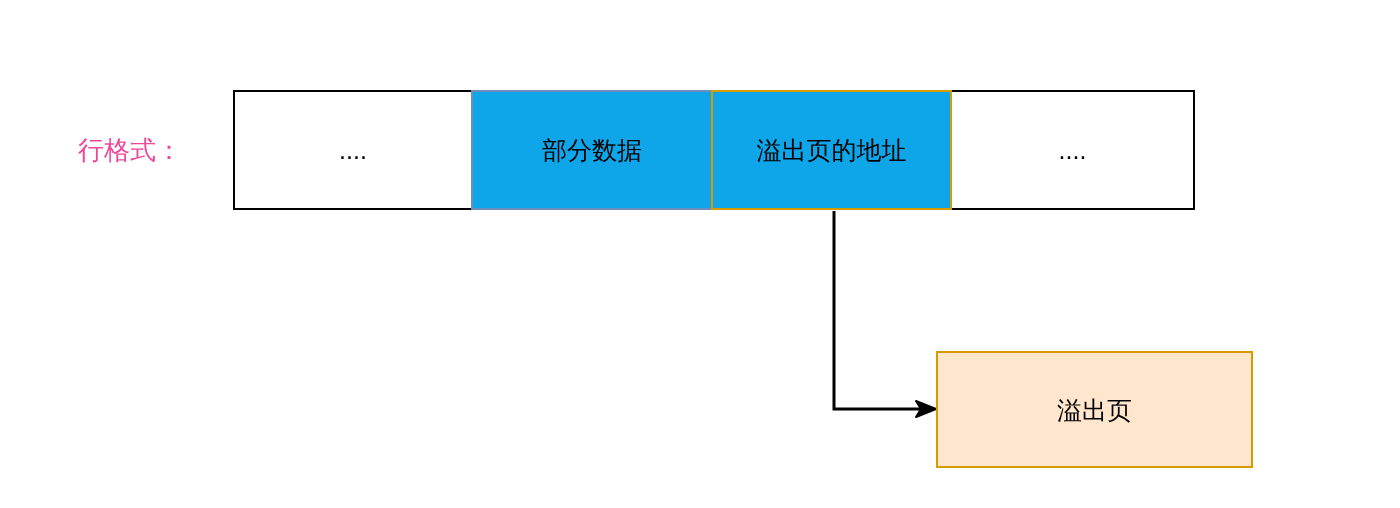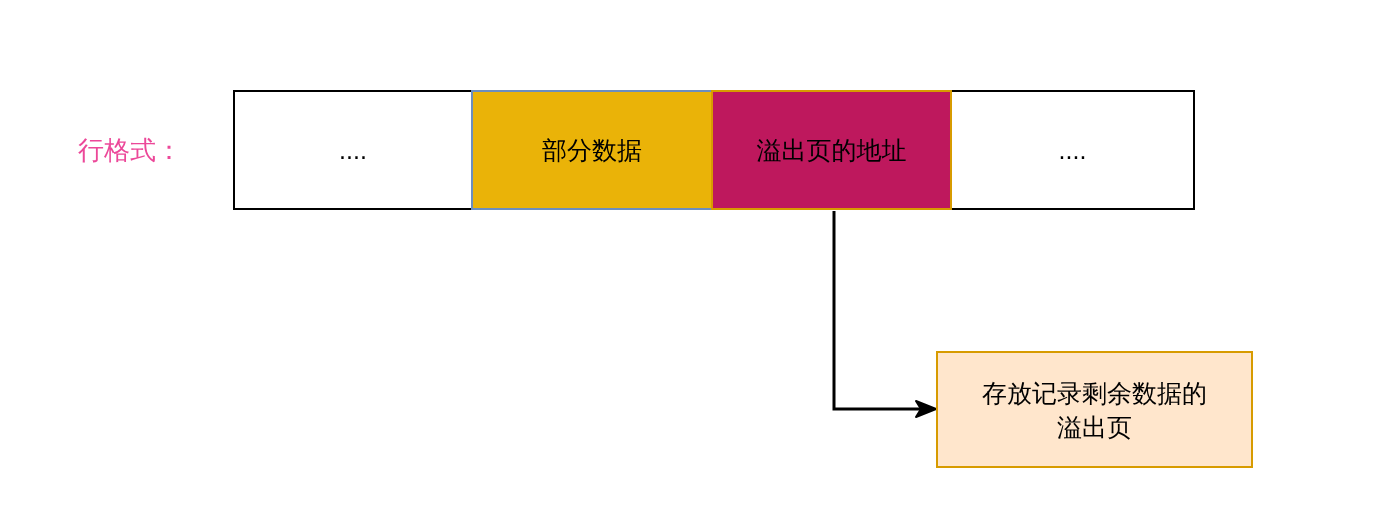--- a/index.html
+++ b/index.html
@@ -76,35 +76,34 @@
 <body>
 
 <div id="canvas">
 
   <div class="row-label">行格式：</div>
 
   <div class="cell cell-1" style="background: rgb(255, 255, 255); border-color: rgb(0, 0, 0);">
     <span>....</span>
   </div>
 
-  <div class="cell cell-2" style="background: #eab308; border-color: rgb(108, 142, 191);">
+  <div class="cell cell-2" style="background: #0ea5e9; border-color: rgb(108, 142, 191);">
     <span>部分数据</span>
   </div>
 
-  <div class="cell cell-3" style="background: #be185d; border-color: rgb(215, 155, 0);">
+  <div class="cell cell-3" style="background: #0ea5e9; border-color: rgb(215, 155, 0);">
     <span>溢出页的地址</span>
   </div>
 
   <div class="cell cell-4" style="background: rgb(255, 255, 255); border-color: rgb(0, 0, 0);">
     <span>....</span>
   </div>
 
   <svg id="arrow-layer" viewBox="0 0 1400 508" xmlns="http://www.w3.org/2000/svg">
     <polyline points="834,211 834,409 921,409" fill="none" stroke-width="3" style="stroke: rgb(0, 0, 0);"></polyline>
     <path d="M936,409 L916,401 L921,409 L916,417 Z" stroke-width="2" stroke-linejoin="round" style="fill: rgb(0, 0, 0); stroke: rgb(0, 0, 0);"></path>
   </svg>
 
   <div class="overflow-box" style="background: rgb(255, 230, 204); border-color: rgb(215, 155, 0); color: rgb(0, 0, 0);">
-    <div>存放记录剩余数据的</div>
     <div>溢出页</div>
   </div>
 
 </div>
 
 </body></html>

